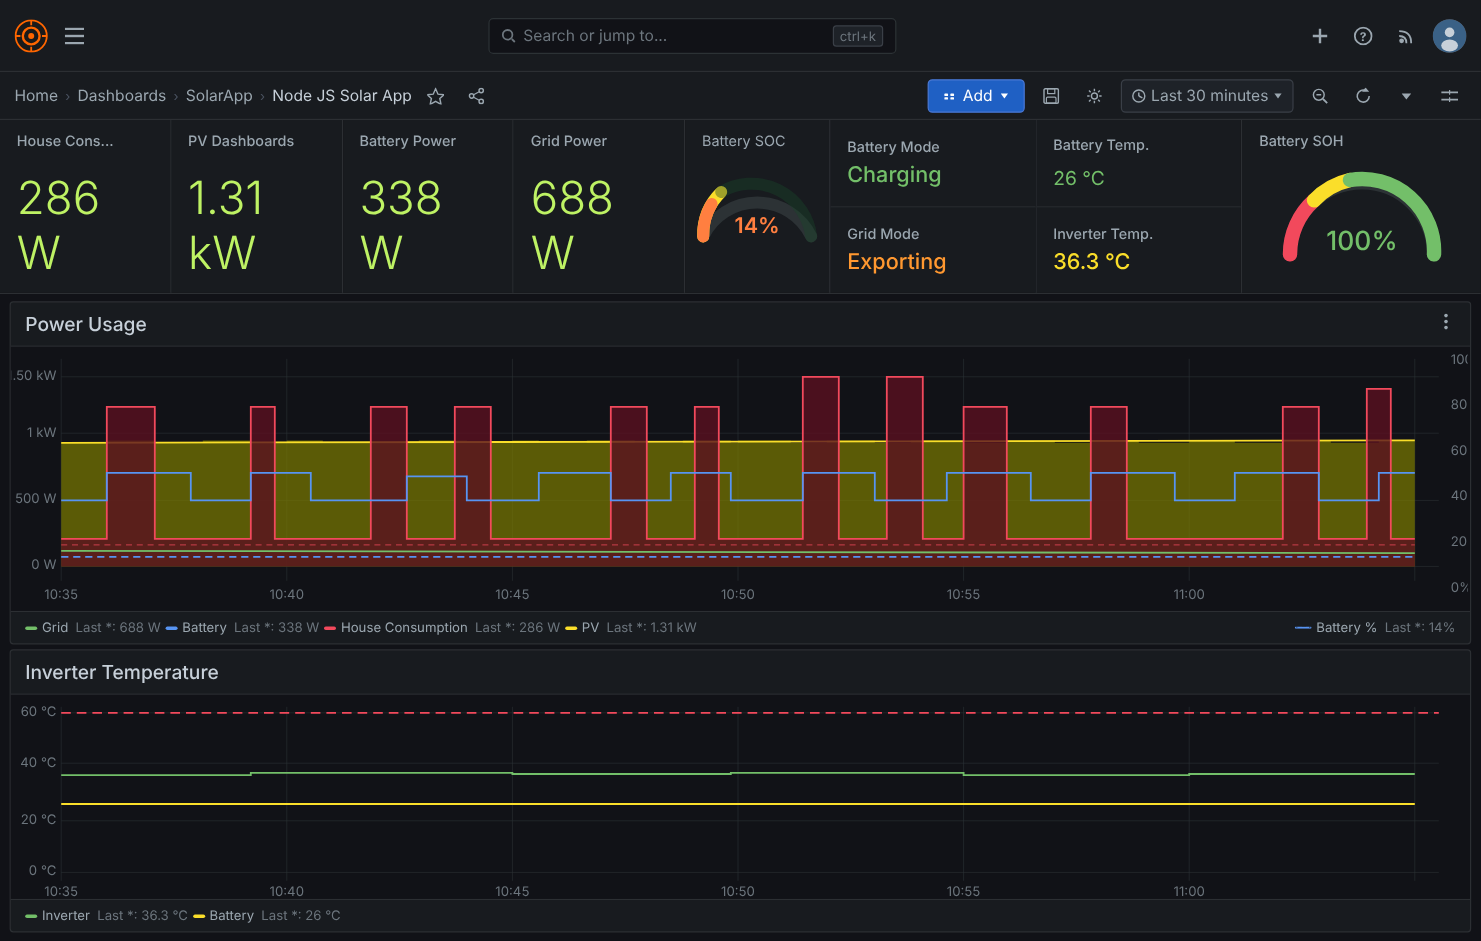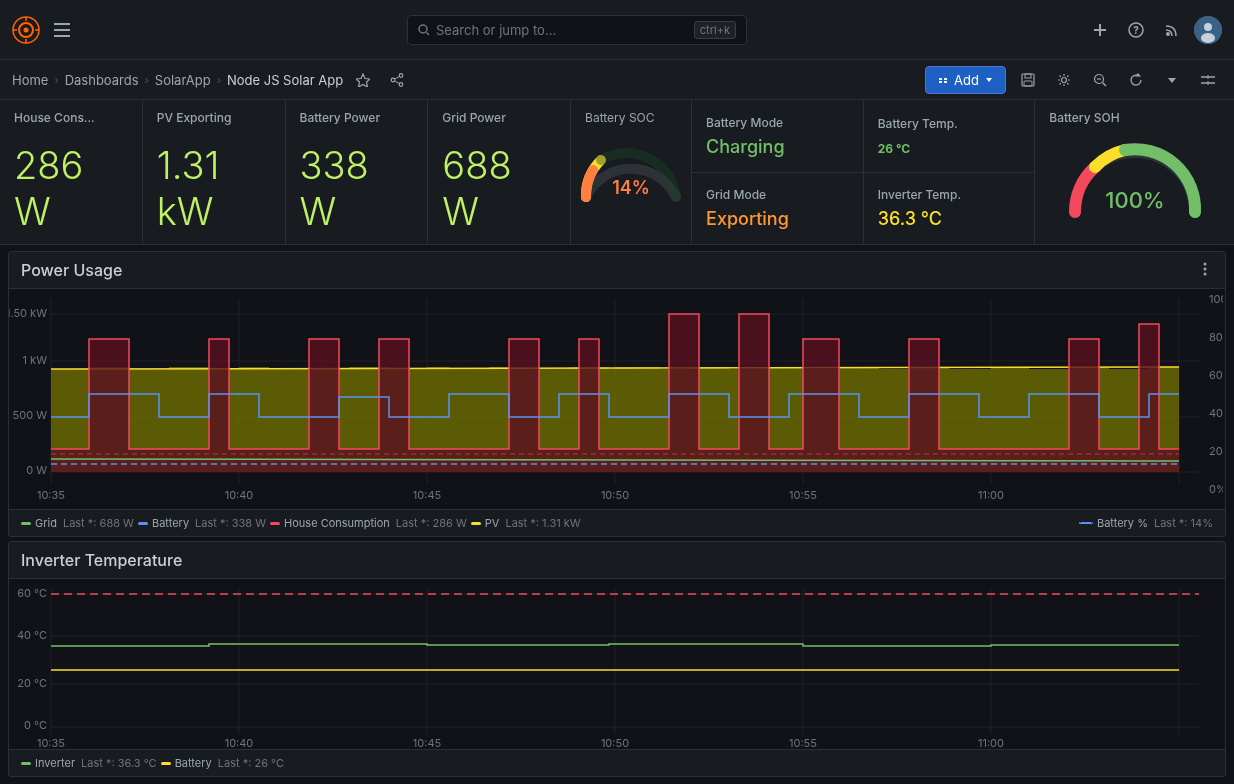--- a/index.html
+++ b/index.html
@@ -197,21 +197,21 @@
     }
     .temp-card {
       flex: 1;
       background: #181b1f;
       padding: 8px 14px;
       display: flex;
       flex-direction: column;
       justify-content: center;
     }
     .temp-card:first-child { border-bottom: 1px solid #2c2f33; }
-    .temp-value.green { font-size: 12px; font-weight: 700; color: #73bf69; margin-top: 6px; }
+    .temp-value.green { font-size: 16px; font-weight: 400; color: #73bf69; margin-top: 6px; }
     .temp-value.yellow { font-size: 18px; font-weight: 500; color: #fade2a; margin-top: 2px; }
 
     
     .soh-card {
       flex: 1.5;
       background: #181b1f;
       display: flex;
       flex-direction: column;
       align-items: flex-start;
       justify-content: flex-start;
@@ -382,20 +382,31 @@
           <rect x="4" y="1" width="6" height="4" fill="none" stroke="#9ba7b0" stroke-width="1"></rect>
           <rect x="3" y="8" width="8" height="5" rx="1" fill="none" stroke="#9ba7b0" stroke-width="1"></rect>
         </svg>
     </div>
     <div class="toolbar-btn">
       <svg width="14" height="14" viewBox="0 0 14 14">
           <circle cx="7" cy="7" r="2.5" fill="none" stroke="#9ba7b0" stroke-width="1.2"></circle>
           <path d="M7 1v2M7 11v2M1 7h2M11 7h2M2.5 2.5l1.4 1.4M10.1 10.1l1.4 1.4M2.5 11.5l1.4-1.4M10.1 3.9l1.4-1.4" stroke="#9ba7b0" stroke-width="1.2"></path>
         </svg>
     </div>
+    <div class="time-range">
+      <svg width="12" height="12" viewBox="0 0 12 12">
+          <circle cx="6" cy="6" r="5" fill="none" stroke="#9ba7b0" stroke-width="1.2"></circle>
+          <line x1="6" y1="3" x2="6" y2="6" stroke="#9ba7b0" stroke-width="1.2"></line>
+          <line x1="6" y1="6" x2="9" y2="7.5" stroke="#9ba7b0" stroke-width="1.2"></line>
+        </svg>
+      <span>Last 30 minutes</span>
+      <svg width="8" height="8" viewBox="0 0 8 8">
+          <polygon points="1,2 7,2 4,6" fill="#9ba7b0"></polygon>
+        </svg>
+    </div>
     <div class="toolbar-btn">
       <svg width="14" height="14" viewBox="0 0 14 14">
           <circle cx="6" cy="6" r="4.5" fill="none" stroke="#9ba7b0" stroke-width="1.2"></circle>
           <line x1="4" y1="6" x2="8" y2="6" stroke="#9ba7b0" stroke-width="1.2"></line>
           <line x1="9.5" y1="9.5" x2="13" y2="13" stroke="#9ba7b0" stroke-width="1.5"></line>
         </svg>
     </div>
     <div class="toolbar-btn">
       <svg width="14" height="14" viewBox="0 0 14 14">
           <path d="M12 7A5 5 0 1 1 9 2.5" fill="none" stroke="#9ba7b0" stroke-width="1.3"></path>
@@ -419,21 +430,21 @@
 </div>
 
 <div class="stat-cards">
 
   <div class="stat-card">
     <div class="stat-label">House Cons...</div>
     <div class="stat-value red">286 W</div>
   </div>
 
   <div class="stat-card">
-    <div class="stat-label">PV Exporting</div>
+    <div class="stat-label">PV Dashboards</div>
     <div class="stat-value red">1.31 kW</div>
   </div>
 
   <div class="stat-card">
     <div class="stat-label">Battery Power</div>
     <div class="stat-value red">338 W</div>
   </div>
 
   <div class="stat-card">
     <div class="stat-label">Grid Power</div>

